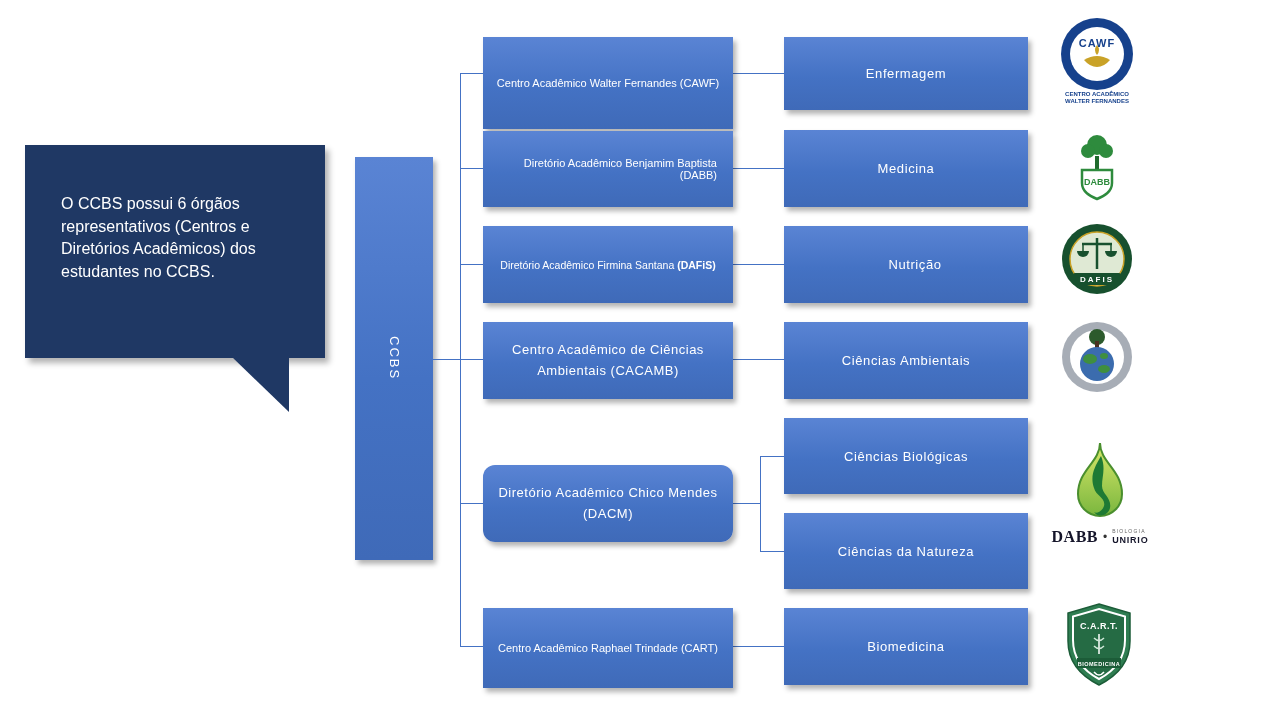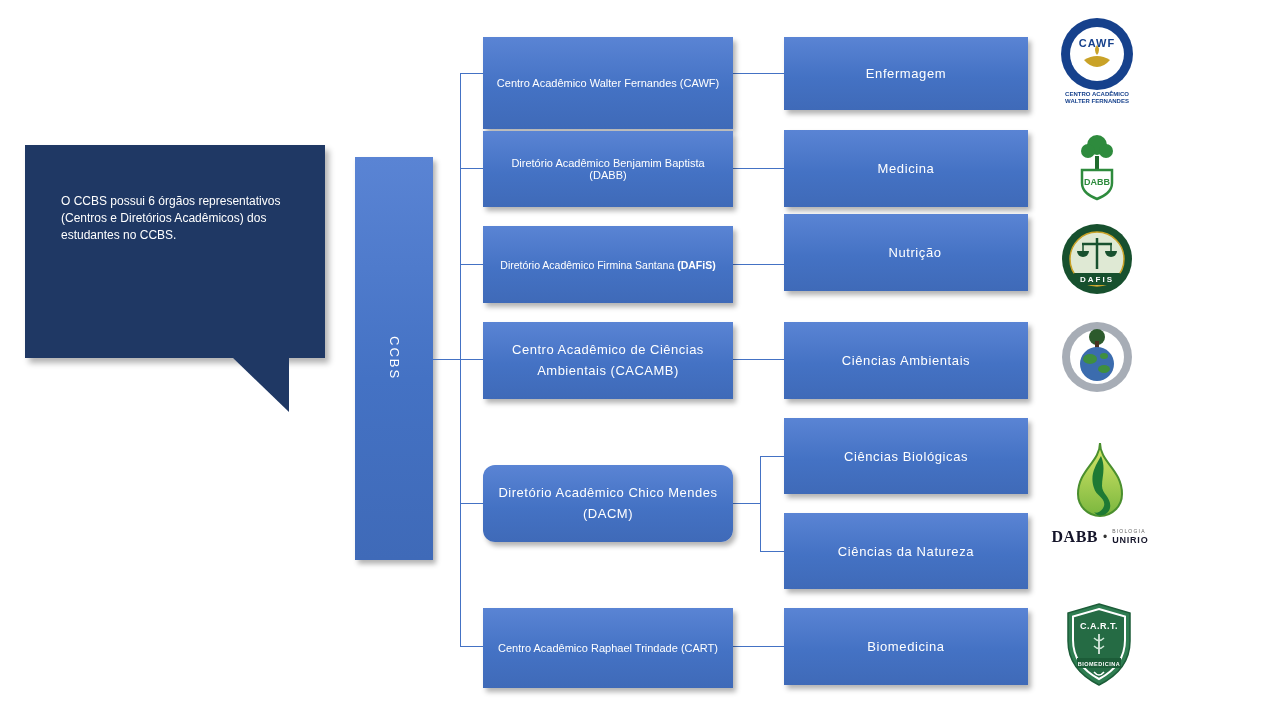--- a/index.html
+++ b/index.html
@@ -5,21 +5,21 @@
 <style>
   * { margin:0; padding:0; box-sizing:border-box; }
   html,body { width:1280px; height:720px; }
   body { background:#ffffff; font-family:"Liberation Sans", sans-serif; overflow:hidden; }
   .stage { position:relative; width:1280px; height:720px; background:#ffffff; }
 
   
   .callout {
     position:absolute; left:25px; top:145px; width:300px; height:213px;
     background:#1F3864; color:#ffffff;
-    padding:48px 20px 0 36px; font-size:12px; line-height:1.42;
+    padding:48px 20px 0 36px; font-size:16px; line-height:1.42;
     box-shadow:4px 5px 6px rgba(0,0,0,0.30);
   }
   .callout-tail {
     position:absolute; left:232px; top:357px; width:0; height:0;
     border-top:55px solid #1F3864; border-left:57px solid transparent;
   }
 
   
   .ccbs-bar {
     position:absolute; left:355px; top:157px; width:78px; height:403px;
@@ -39,30 +39,30 @@
     color:#ffffff; display:flex; align-items:center; justify-content:center;
     text-align:center; padding:4px 8px;
     box-shadow:3px 4px 5px rgba(0,0,0,0.30);
   }
   .org { left:483px; width:250px; }
   .course { left:784px; width:244px; font-size:13px; letter-spacing:0.6px; }
   .box-label { display:inline-block; }
 
   .o1 { top:37px;  height:92px; font-size:11px;padding-left:8px; }
   .o2 { top:131px; height:76px; font-size:11px; }
-  .o2 .box-label { max-width:218px; }
+  .o2 .box-label { max-width:218px;text-align:right; }
   .o3 { top:226px; height:77px; font-size:10.5px; white-space:nowrap; }
   .o4 { top:322px; height:77px; font-size:13px; letter-spacing:0.5px; line-height:1.6; }
   .o5 { top:465px; height:77px; font-size:13px; letter-spacing:0.5px; line-height:1.6;border-radius:12px; }
   .o5 .box-label { max-width:225px; }
   .o6 { top:608px; height:80px; font-size:11px; }
 
   .c1 { top:37px;  height:73px; }
   .c2 { top:130px; height:77px; }
-  .c3 { top:214px; height:77px;padding-left:26px; }
+  .c3 { top:226px; height:77px;padding-left:26px; }
   .c4 { top:322px; height:77px; }
   .c5 { top:418px; height:76px; }
   .c6 { top:513px; height:76px; }
   .c7 { top:608px; height:77px; }
 
   
   .logo { position:absolute; }
   .logo-cawf   { left:1057px; top:16px; }
   .logo-dabb   { left:1062px; top:130px; }
   .logo-dafis  { left:1061px; top:223px; }

